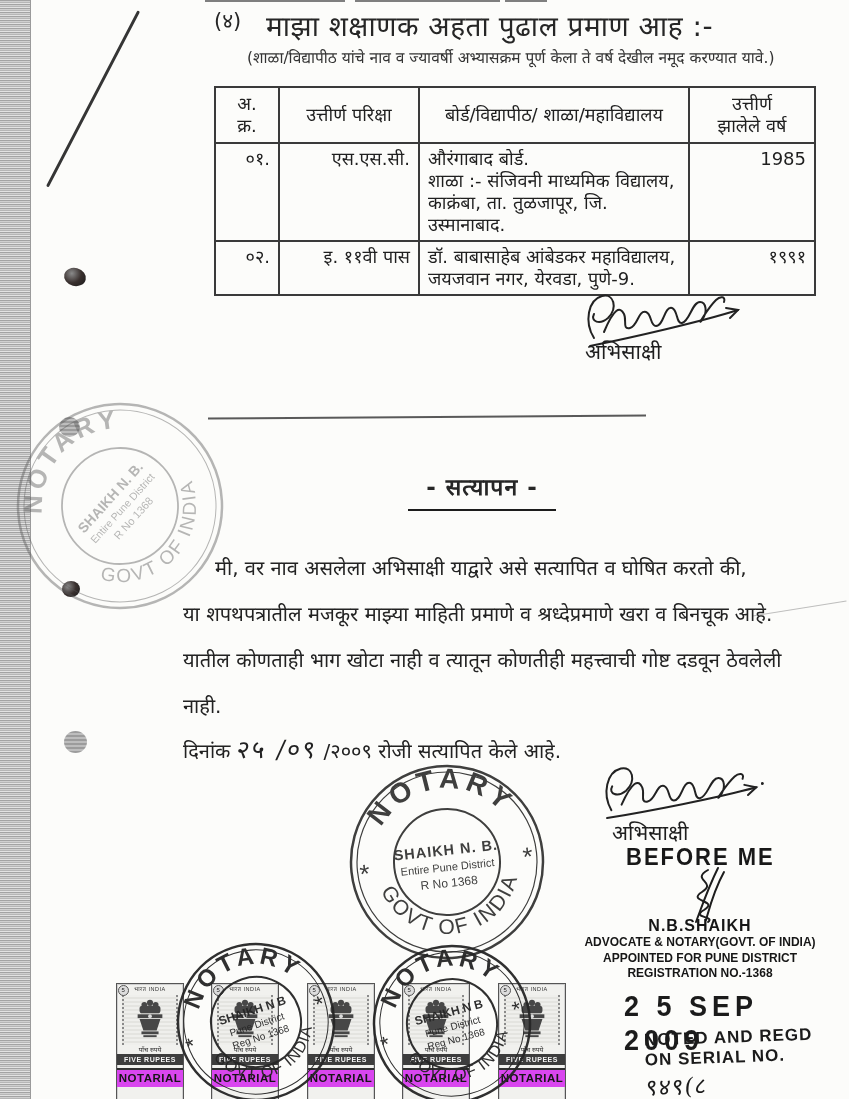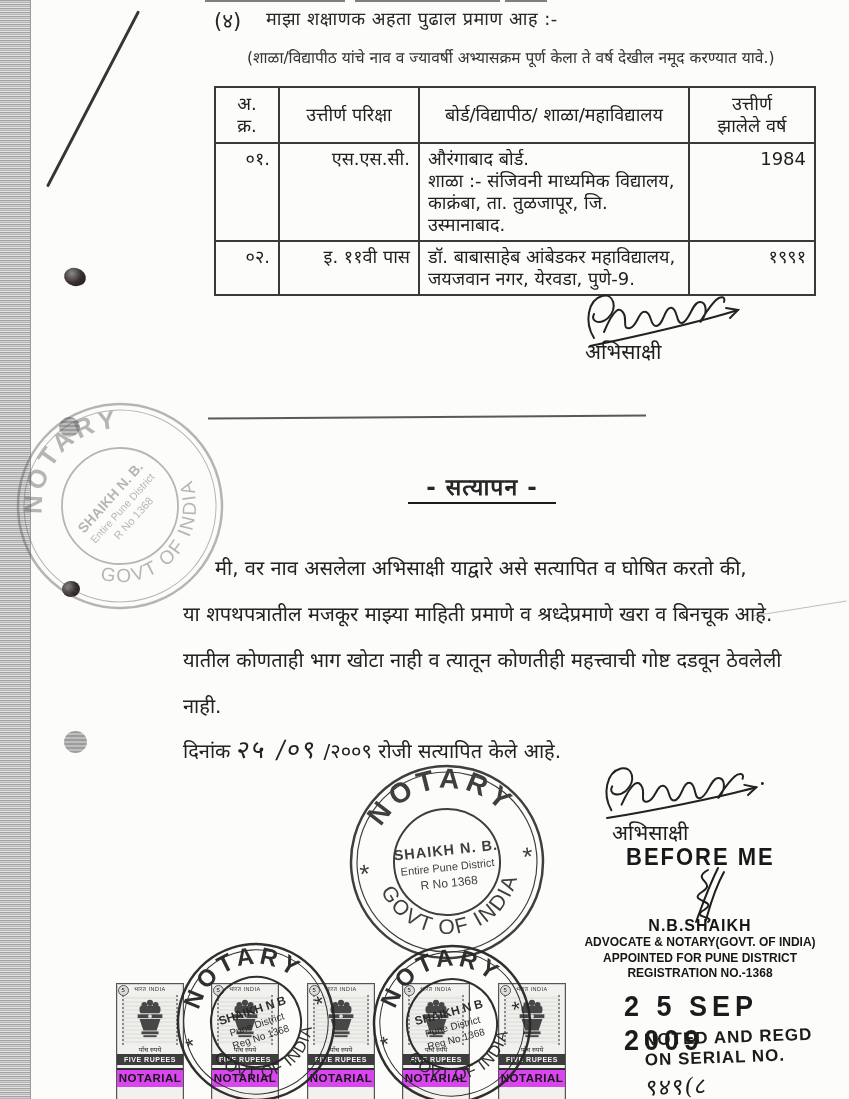--- a/index.html
+++ b/index.html
@@ -28,37 +28,37 @@
   .sepline{left:208px;top:416px;width:438px;height:2px;background:#3c3c3c;
     transform:rotate(-0.4deg);opacity:.85;}
   
   .dot-gray{border-radius:50%;
     background:repeating-linear-gradient(to bottom,#9c9c9c 0 2px,#bdbdbd 2px 4px);}
   .dot-dark{border-radius:50%;
     background:radial-gradient(circle at 32% 35%, #8a8a8a 0%, #39302e 50%, #191919 100%);}
   
   .dev{font-family:"DejaVu Sans","Liberation Sans",sans-serif;}
   .item-num{left:214px;top:6px;font-size:21px;}
-  .item-text{left:266px;top:6px;font-size:18px;letter-spacing:.5px;}
+  .item-text{left:266px;top:6px;font-size:28px;letter-spacing:.5px;}
   .item-note{left:247px;top:46px;font-size:15.5px;color:#333;}
   .edu-table{
     left:214px;top:86px;position:absolute;border-collapse:collapse;
     font-size:18px;line-height:22px;color:#1f1f1f;
   }
   .edu-table th,.edu-table td{border:2px solid #3a3a3a;padding:4px 8px;}
   .edu-table th{font-weight:normal;text-align:center;vertical-align:middle;height:46px;}
   .edu-table td{vertical-align:top;}
   .w-sr{width:46px;}.w-exam{width:122px;}.w-board{width:252px;border-radius:27px;}.w-year{width:108px;}
   .c-sr,.c-exam,.c-year{text-align:right;margin-top:20px;}
   .r1 td{height:62px;}
   .deponent{font-size:21px;color:#1e1e1e;}
   .heading{
     left:408px;top:470px;width:148px;text-align:center;
     font-size:23px;font-weight:bold;letter-spacing:1px;
-    border-bottom:2.5px solid #1c1c1c;
+    padding-bottom:7px;border-bottom:2.5px solid #1c1c1c;
   }
   .para{
     left:183px;top:545px;width:625px;font-size:20px;line-height:46px;
     text-indent:32px;color:#222;
   }
   .dateline{left:183px;top:731px;font-size:20px;color:#222;}
   .hand{font-family:"DejaVu Serif","Liberation Serif",serif;
     display:inline-block;transform:skewX(-8deg);}
   .dl-hand{font-size:25px;letter-spacing:2px;}
   
@@ -126,21 +126,21 @@
       <th class="w-board">बोर्ड/विद्यापीठ/ शाळा/महाविद्यालय</th>
       <th class="w-year ml">उत्तीर्ण
 झालेले वर्ष</th>
     </tr>
     <tr class="r1">
       <td class="c-sr">०१.</td>
       <td class="c-exam">एस.एस.सी.</td>
       <td class="ml">औरंगाबाद बोर्ड.
 शाळा :- संजिवनी माध्यमिक विद्यालय,
 काक्रंबा, ता. तुळजापूर, जि. उस्मानाबाद.</td>
-      <td class="c-year">1984</td>
+      <td class="c-year">1985</td>
     </tr>
     <tr class="r2">
       <td class="c-sr">०२.</td>
       <td class="c-exam">इ. ११वी पास</td>
       <td class="ml">डॉ. बाबासाहेब आंबेडकर महाविद्यालय,
 जयजवान नगर, येरवडा, पुणे-9.</td>
       <td class="c-year">१९९१</td>
     </tr>
   </tbody>
     </table>

